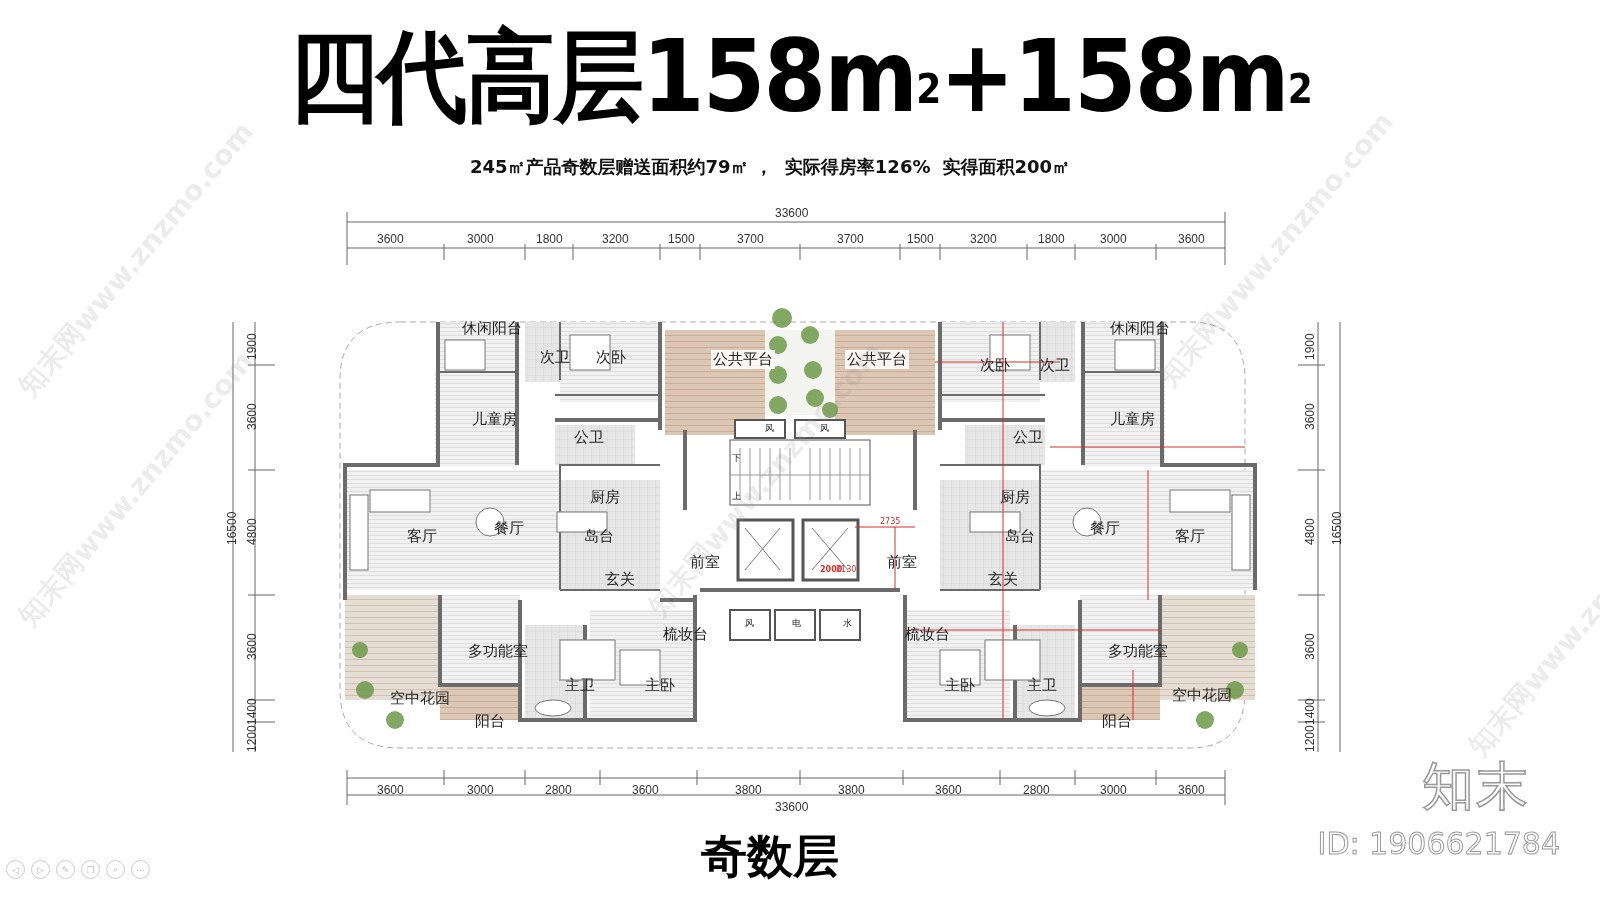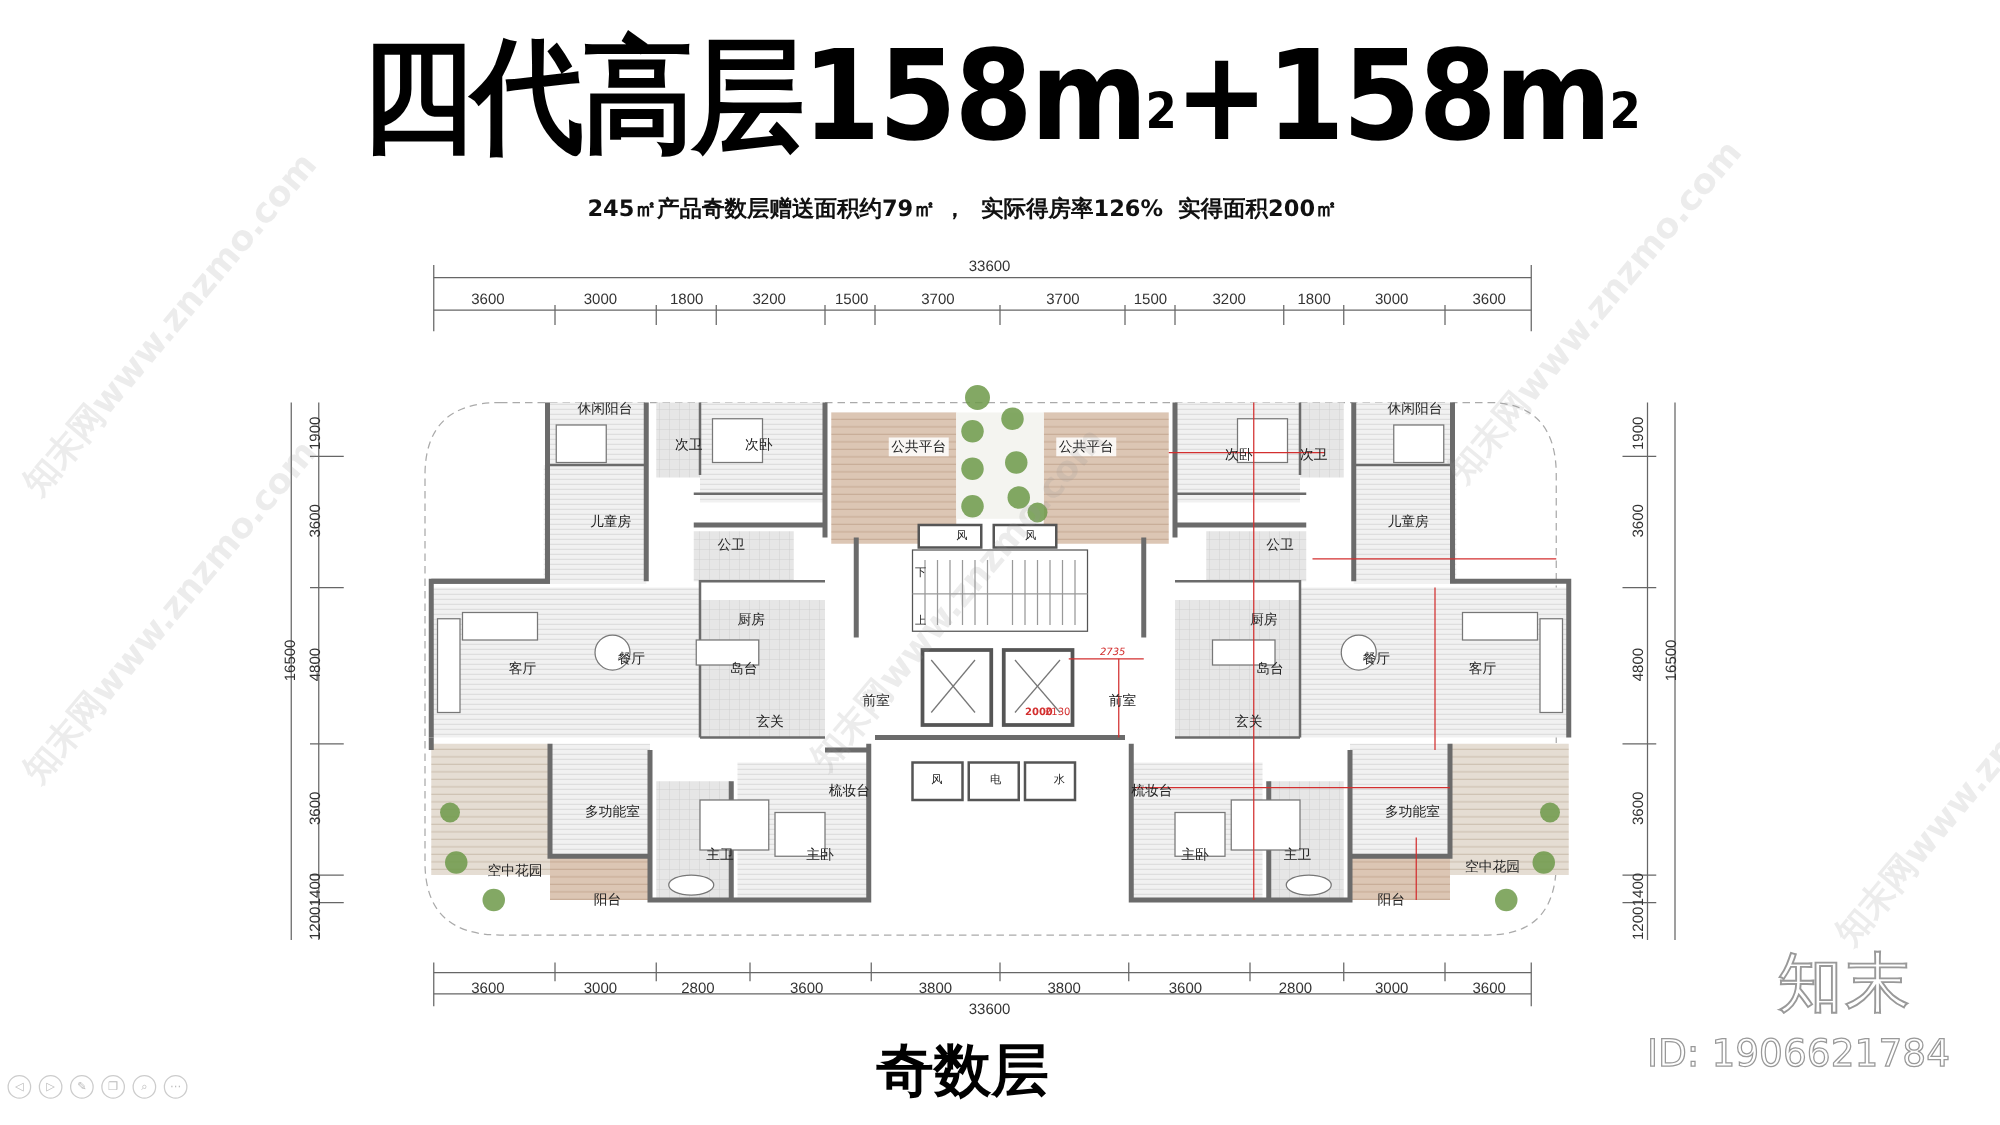--- a/index.html
+++ b/index.html
@@ -4,21 +4,21 @@
 <style>
   html,body{margin:0;padding:0;background:#fff;}
   body{width:1600px;height:900px;position:relative;overflow:hidden;font-family:"DejaVu Sans","Liberation Sans",sans-serif;}
   .abs{position:absolute;}
   .title{left:0;width:1600px;top:22px;text-align:center;font-weight:bold;font-size:100px;line-height:110px;color:#000;letter-spacing:-2px;font-family:"DejaVu Sans",sans-serif;transform:scaleX(0.9);}
   .title sup{font-size:40px;vertical-align:top;position:relative;top:12px;}
   .subtitle{left:0;width:1540px;top:155px;text-align:center;font-weight:bold;font-size:18px;color:#111;}
   .subtitle span{margin:0 6px;}
   .floorlabel{left:0;width:1540px;top:826px;text-align:center;font-weight:bold;font-size:46px;color:#000;}
   .dimtext{font-family:"Liberation Sans",sans-serif;font-size:12px;color:#333;}
-  .room{font-size:11px;color:#222;white-space:nowrap;}
+  .room{font-size:15px;color:#222;white-space:nowrap;}
   .roomlbl{background:rgba(255,255,255,0.85);padding:0 2px;}
   .wm{color:rgba(150,150,150,0.18);font-size:28px;font-weight:bold;white-space:nowrap;transform-origin:left top;pointer-events:none;}
   .brand{right:70px;top:752px;font-size:52px;color:#fff;-webkit-text-stroke:1.5px #999;letter-spacing:2px;font-family:"DejaVu Sans",sans-serif;}
   .idtxt{right:40px;top:826px;font-size:30px;color:#fff;-webkit-text-stroke:1px #999;font-family:"DejaVu Sans",sans-serif;}
   .toolbar{left:6px;top:860px;display:flex;gap:6px;}
   .tb{width:17px;height:17px;border:1px solid #ccc;border-radius:50%;color:#bbb;font-size:9px;display:flex;align-items:center;justify-content:center;}
 </style>
 </head>
 <body>
 
@@ -326,21 +326,21 @@
 <div class="abs room" style="left:820px;top:422px;font-size:9px;">风</div>
 <div class="abs room" style="left:690px;top:553px;">前室</div>
 <div class="abs room" style="left:887px;top:553px;">前室</div>
 <div class="abs room" style="left:745px;top:617px;font-size:9px;">风</div>
 <div class="abs room" style="left:792px;top:617px;font-size:9px;">电</div>
 <div class="abs room" style="left:843px;top:617px;font-size:9px;">水</div>
 <div class="abs room" style="left:732px;top:452px;font-size:9px;">下</div>
 <div class="abs room" style="left:732px;top:490px;font-size:9px;">上</div>
 <div class="abs room" style="left:796px;top:565px;font-size:8px;color:#d32f2f;margin-left:40px;">2130</div>
 <div class="abs room" style="left:820px;top:565px;font-size:8px;color:#d32f2f;font-weight:bold;">2000</div>
-<div class="abs room" style="left:880px;top:517px;font-size:8px;color:#d32f2f;font-style:italic;">2735</div>
+<div class="abs room" style="left:880px;top:517px;font-size:8px;color:#d32f2f;">2735</div>
 
 <div class="abs floorlabel">奇数层</div>
 
 <div class="abs wm" style="left:10px;top:380px;transform:rotate(-50deg);">知末网www.znzmo.com</div>
 <div class="abs wm" style="left:10px;top:610px;transform:rotate(-50deg);">知末网www.znzmo.com</div>
 <div class="abs wm" style="left:640px;top:600px;transform:rotate(-50deg);">知末网www.znzmo.com</div>
 <div class="abs wm" style="left:1150px;top:370px;transform:rotate(-50deg);">知末网www.znzmo.com</div>
 <div class="abs wm" style="left:1460px;top:740px;transform:rotate(-50deg);">知末网www.znzmo.com</div>
 
 <div class="abs brand">知末</div>

